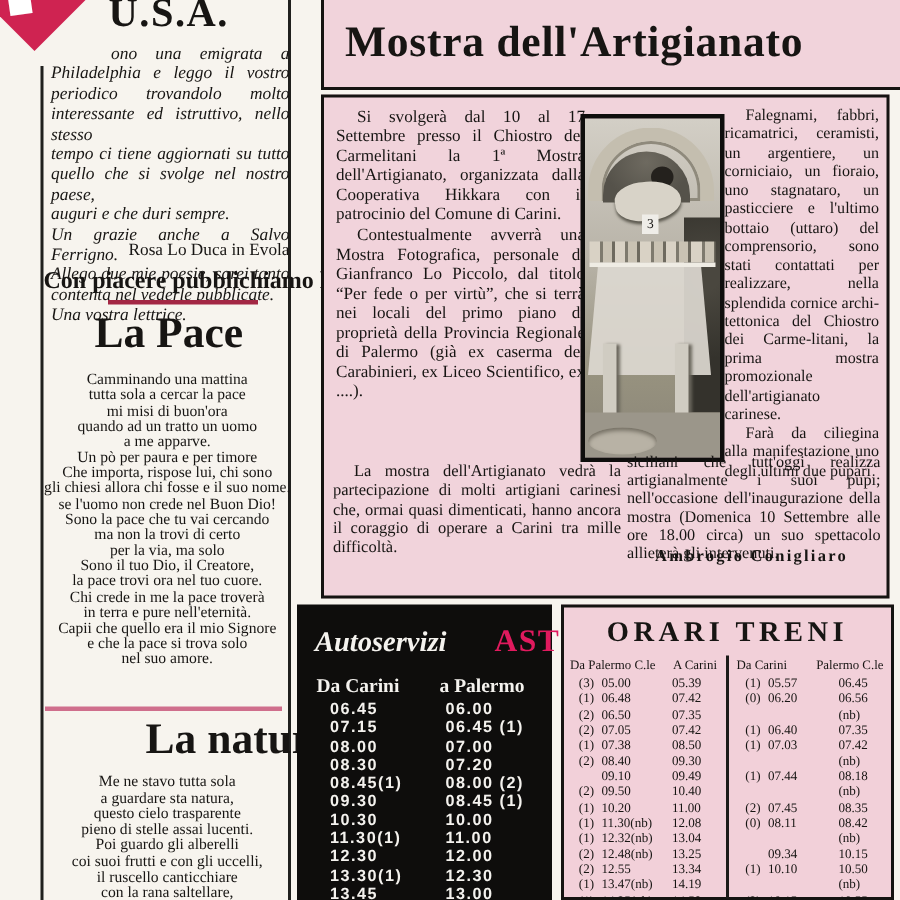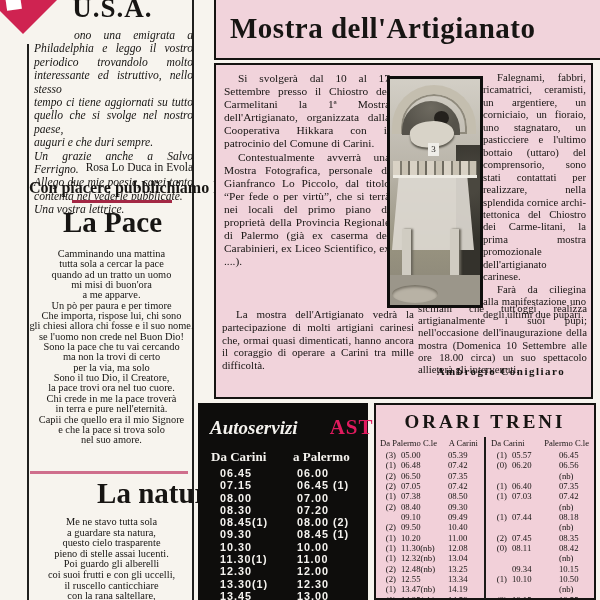--- a/index.html
+++ b/index.html
@@ -148,22 +148,22 @@
       </div>
   </div>
   <div class="letter-sig">Rosa Lo Duca in Evola</div>
   <div class="editor-note">Con piacere pubblichiamo le Sue poesie</div>
 
   <div class="poem-rule rule-pace"></div>
   <div class="poem-title title-pace">La Pace</div>
   <div class="poem poem-pace">
       <div class="poem-line">Camminando una mattina</div>
       <div class="poem-line">tutta sola a cercar la pace</div>
+      <div class="poem-line">mi misi di buon'ora</div>
       <div class="poem-line">quando ad un tratto un uomo</div>
-      <div class="poem-line">mi misi di buon'ora</div>
       <div class="poem-line">a me apparve.</div>
       <div class="poem-line">Un pò per paura e per timore</div>
       <div class="poem-line">Che importa, rispose lui, chi sono</div>
       <div class="poem-line">gli chiesi allora chi fosse e il suo nome.</div>
       <div class="poem-line">se l'uomo non crede nel Buon Dio!</div>
       <div class="poem-line">Sono la pace che tu vai cercando</div>
       <div class="poem-line">ma non la trovi di certo</div>
       <div class="poem-line">per la via, ma solo</div>
       <div class="poem-line">Sono il tuo Dio, il Creatore,</div>
       <div class="poem-line">la pace trovi ora nel tuo cuore.</div>

